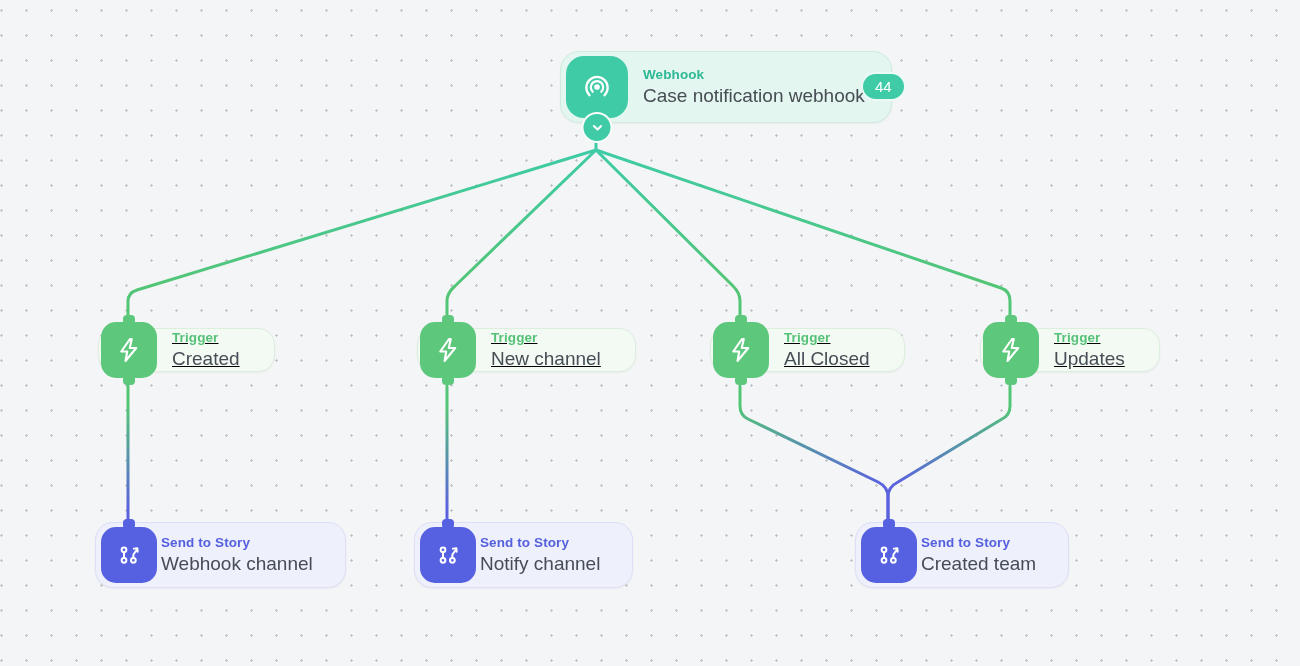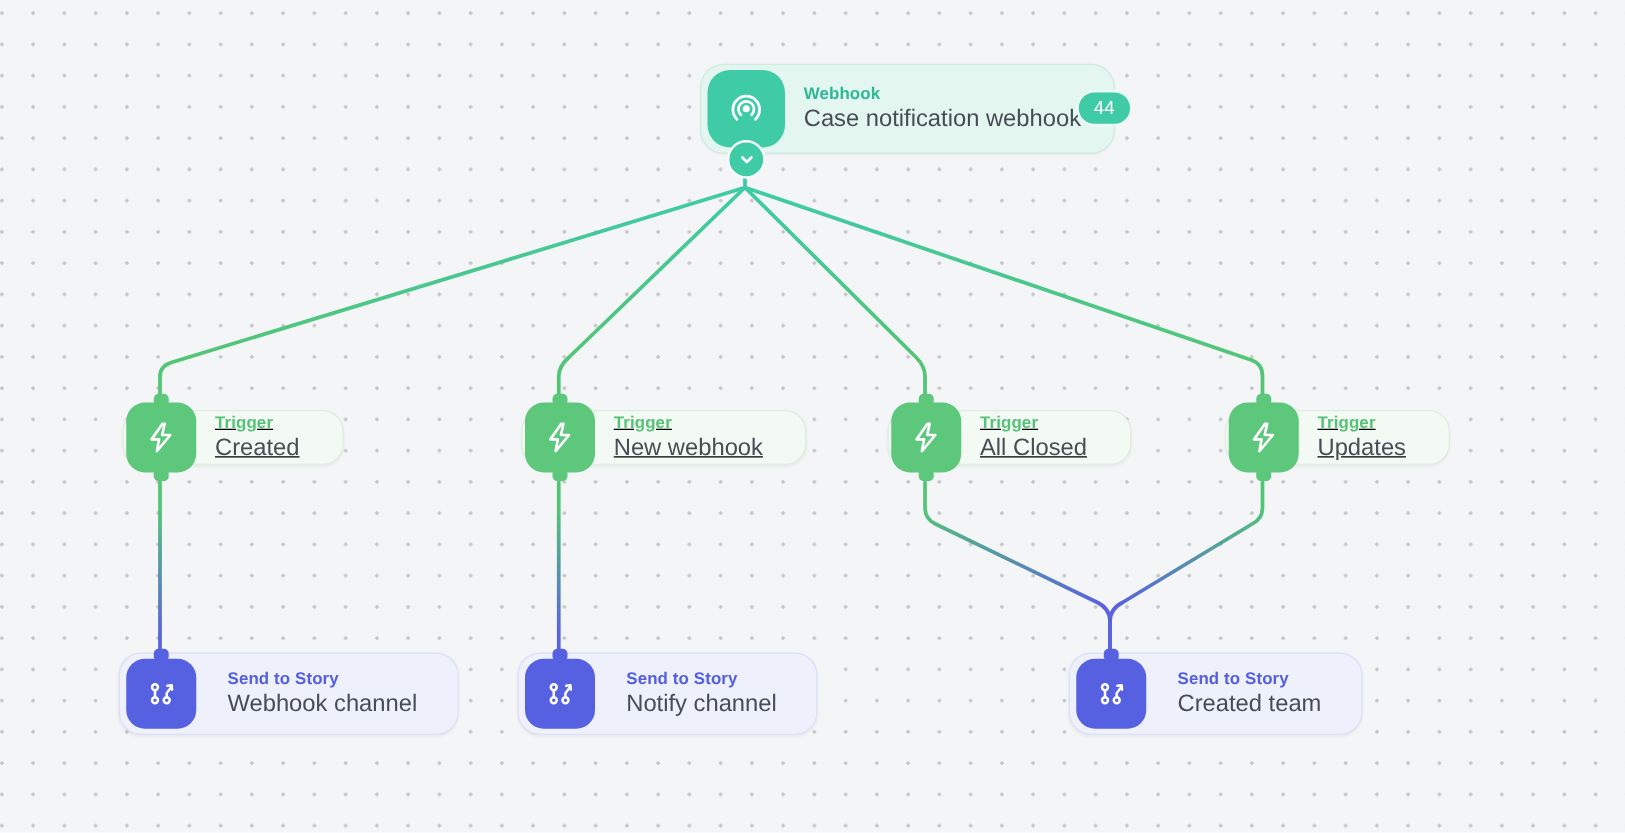--- a/index.html
+++ b/index.html
@@ -21,21 +21,21 @@
   svg.wires path{fill:none; stroke-width:3; stroke-linecap:round; stroke-linejoin:round;}
   .stop-teal{stop-color:var(--line-teal);} .stop-green{stop-color:var(--line-green);} .stop-indigo{stop-color:var(--line-indigo);}
 
   .node{
     position:absolute; z-index:2; display:inline-flex; align-items:center;
     border:1px solid; cursor:pointer;
     box-shadow:0 1px 2px rgba(30,40,60,.05);
   }
   .node-webhook{background:var(--teal-card); border-color:var(--teal-border); height:72px; border-radius:19px; padding:5px 26px 5px 5px; gap:15px;}
   .node-trigger{background:var(--green-card); border-color:var(--green-border); height:44px; border-radius:17px; padding:2px 34px 2px 2px; gap:15px;text-decoration:underline;}
-  .node-story{background:var(--indigo-card); border-color:var(--indigo-border); height:66px; border-radius:18px; padding:5px 32px 5px 5px; gap:25px;}
+  .node-story{background:var(--indigo-card); border-color:var(--indigo-border); height:66px; border-radius:18px; padding:5px 32px 5px 5px; gap:4px;}
 
   .icon-box{position:relative; flex:0 0 auto; display:flex; align-items:center; justify-content:center;}
   .icon-webhook{width:62px; height:62px; background:var(--teal); border-radius:18px;}
   .icon-trigger{width:56px; height:56px; background:var(--green); border-radius:15px;}
   .icon-story{width:56px; height:56px; background:var(--indigo); border-radius:15px;}
 
   .nub{position:absolute; left:50%; width:12px; height:10px; margin-left:-6px; border-radius:4px;}
   .icon-trigger .nub{background:var(--green);}
   .icon-story .nub{background:var(--indigo);}
   .nub-top{top:-7px;} .nub-bottom{bottom:-7px;}
@@ -132,21 +132,21 @@
   <div class="node node-trigger" style="left:417px; top:328px;">
     <div class="icon-box icon-trigger">
       <span class="nub nub-top"></span>
       <span class="nub nub-bottom"></span>
       <svg width="30" height="30" viewBox="0 0 24 24">
           <path d="M12.8 3.2 L5.8 13.2 H10.6 L9.2 20.8 L17.8 10.4 H12.6 L14.2 3.2 Z" fill="none" stroke="#fff" stroke-width="1.7" stroke-linejoin="round"></path>
         </svg>
     </div>
     <div class="node-text">
       <div class="type-label">Trigger</div>
-      <div class="node-title">New webhook</div>
+      <div class="node-title">New channel</div>
     </div>
   </div>
 
   <div class="node node-trigger" style="left:710px; top:328px;">
     <div class="icon-box icon-trigger">
       <span class="nub nub-top"></span>
       <span class="nub nub-bottom"></span>
       <svg width="30" height="30" viewBox="0 0 24 24">
           <path d="M12.8 3.2 L5.8 13.2 H10.6 L9.2 20.8 L17.8 10.4 H12.6 L14.2 3.2 Z" fill="none" stroke="#fff" stroke-width="1.7" stroke-linejoin="round"></path>
         </svg>

